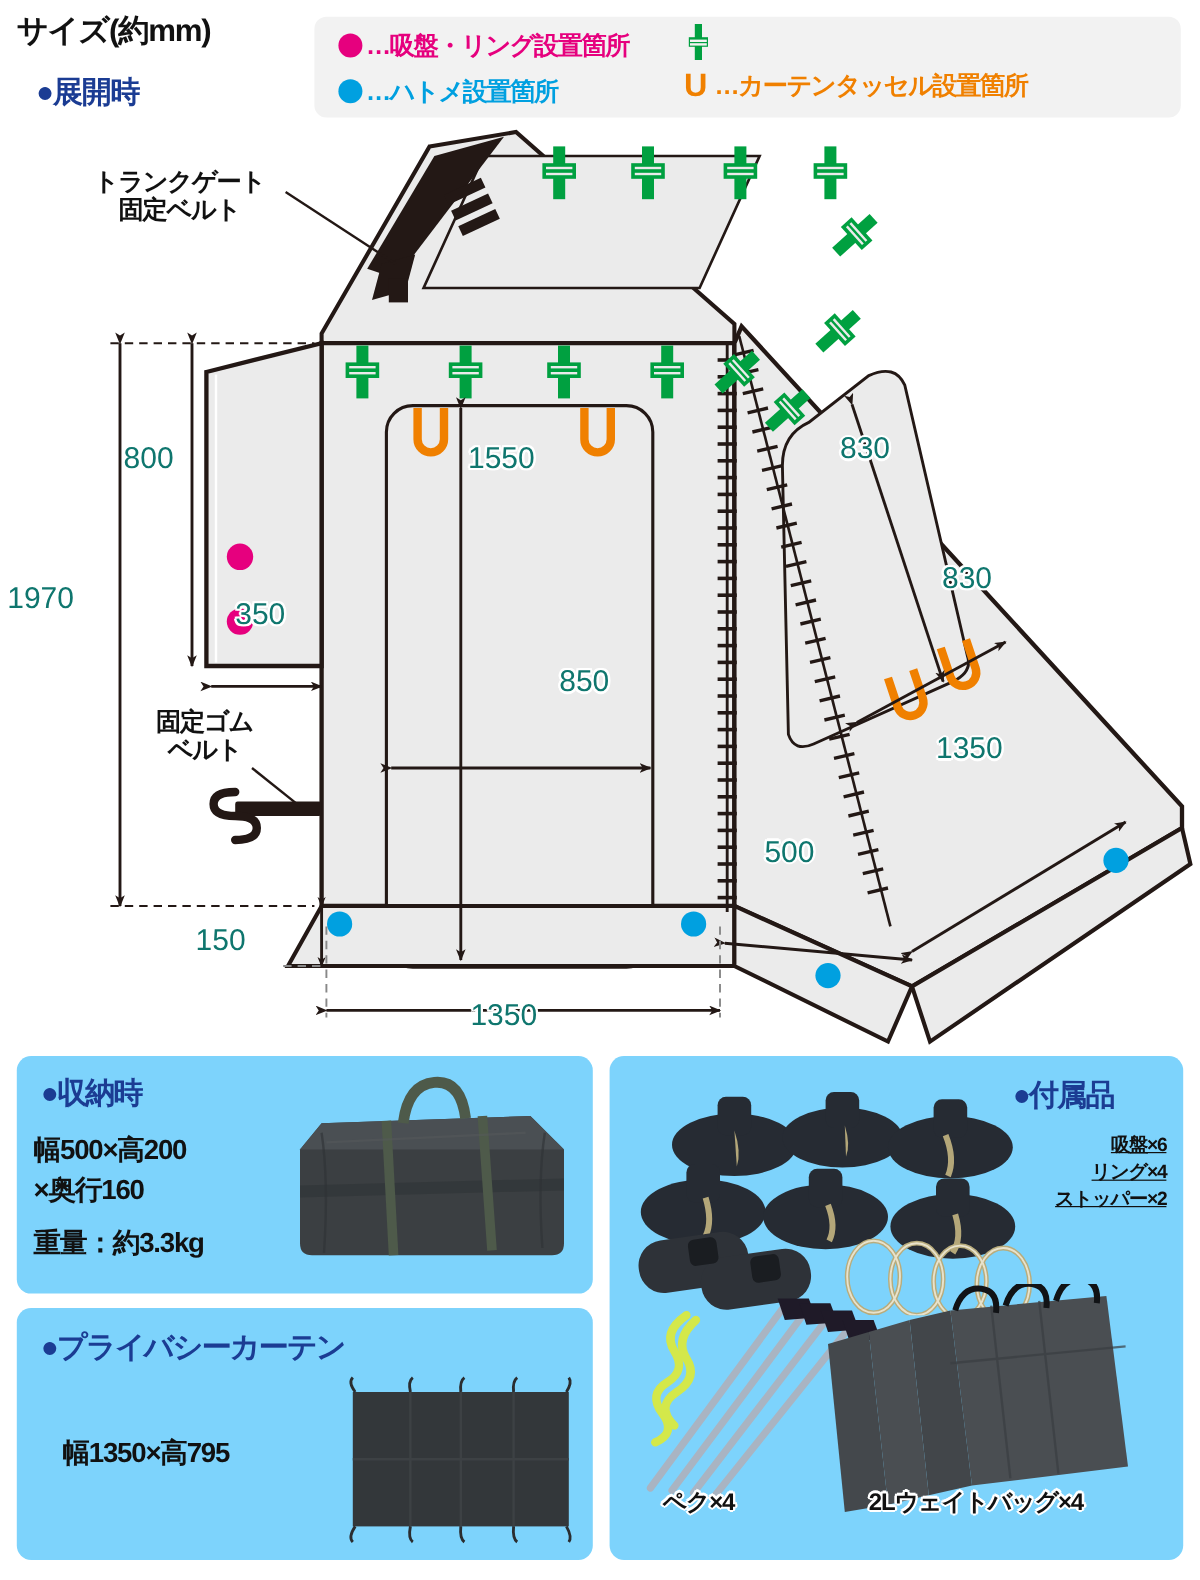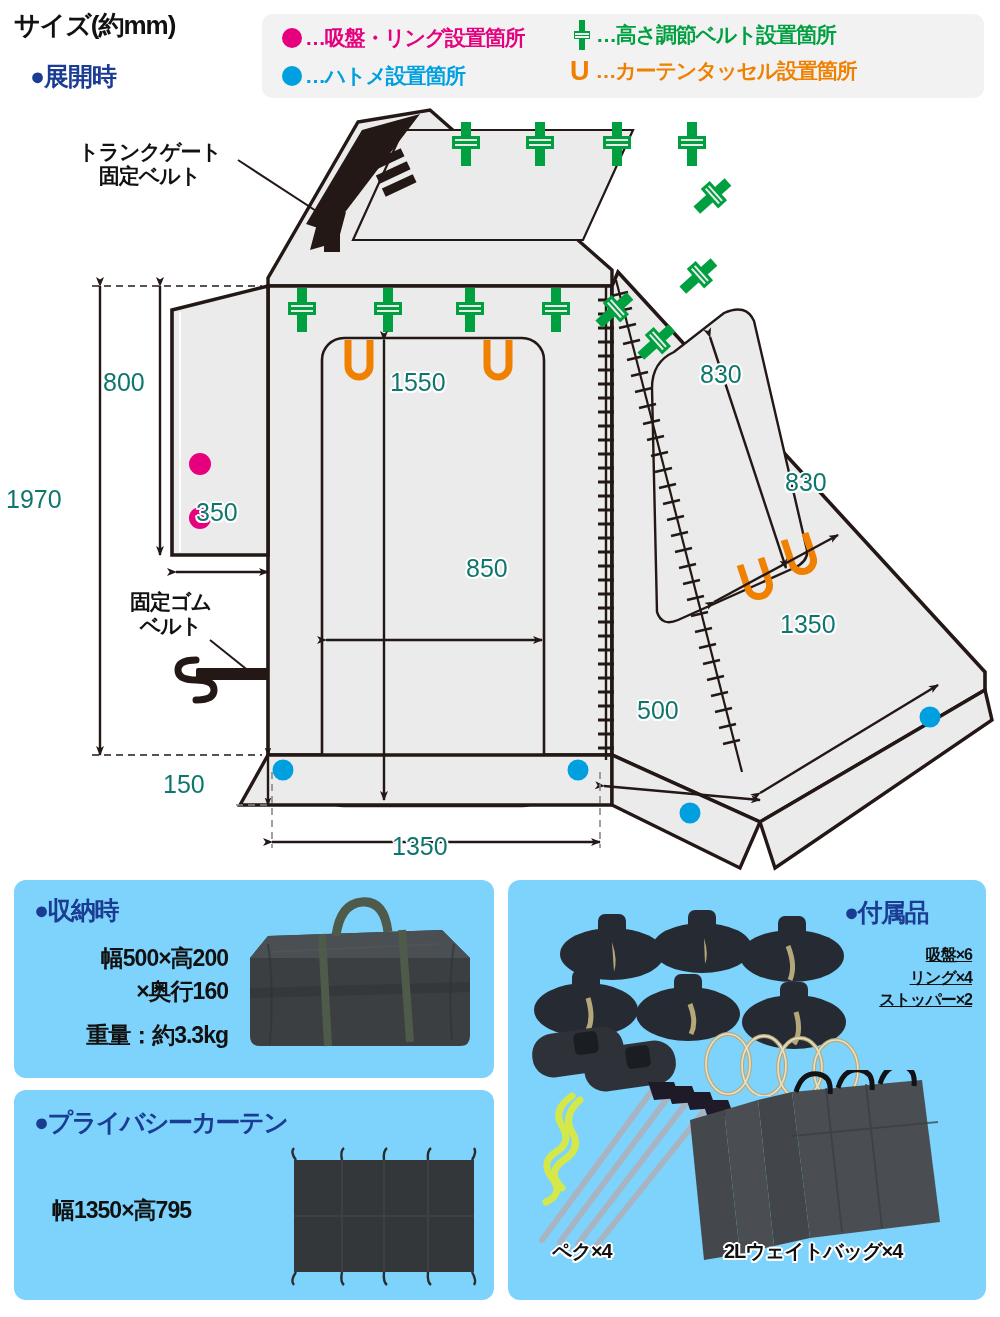--- a/index.html
+++ b/index.html
@@ -96,21 +96,20 @@
     <div class="legend-item" style="left:20px; top:10px;">
       <span class="dot-mark" style="background:#e6007e;"></span>
       <span class="legend-text" style="color:#e6007e; margin-left:3px;">…吸盤・リング設置箇所</span>
     </div>
 
     <div class="legend-item" style="left:312px; top:6px;">
       <span class="buckle">
         <span class="stem"></span>
           <span class="bar"></span>
       </span>
-      <span class="legend-text" style="color:#00a040; margin-left:6px;">…高さ調節ベルト設置箇所</span>
     </div>
 
     <div class="legend-item" style="left:20px; top:48px;">
       <span class="dot-mark" style="background:#00a0e0;"></span>
       <span class="legend-text" style="color:#00a0e0; margin-left:3px;">…ハトメ設置箇所</span>
     </div>
 
     <div class="legend-item" style="left:308px; top:43px;">
       <span class="u-glyph">U</span>
       <span class="legend-text" style="color:#f08000; margin-left:6px;">…カーテンタッセル設置箇所</span>
@@ -391,21 +390,21 @@
     <div>トランクゲート</div>
     <div>固定ベルト</div>
   </div>
   <div class="abs callout" style="left:130px; top:590px;">
     <div>固定ゴム</div>
     <div>ベルト</div>
   </div>
 
   <div class="card" style="left:14px; top:880px; width:480px; height:198px;">
     <div class="card-heading abs" style="left:20px; top:14px;">●収納時</div>
-    <div class="abs" style="left:14px; top:62px; width:200px; text-align:right;">
+    <div class="abs" style="left:14px; top:62px; width:200px; text-align:left;">
       <div class="card-text">幅500×高200</div>
       <div class="card-text">×奥行160</div>
       <div class="card-text" style="margin-top:10px;">重量：約3.3kg</div>
     </div>
 
     <svg class="abs" style="left:218px; top:16px;" width="250" height="172" viewBox="0 0 250 172">
       <path d="M18,62 L36,40 L210,34 L238,62 L238,140 q0,10 -10,10 L28,150 q-10,0 -10,-10 z" fill="#3b3f42"></path>
       <path d="M18,62 L36,40 L210,34 L238,62 z" fill="#4a4f53"></path>
       <path d="M18,92 L238,86 L238,96 L18,102 z" fill="#33373a" opacity="0.85"></path>
       <path d="M104,40 q4,-32 26,-34 q22,-2 26,30" fill="none" stroke="#4e5a4a" stroke-width="9"></path>

